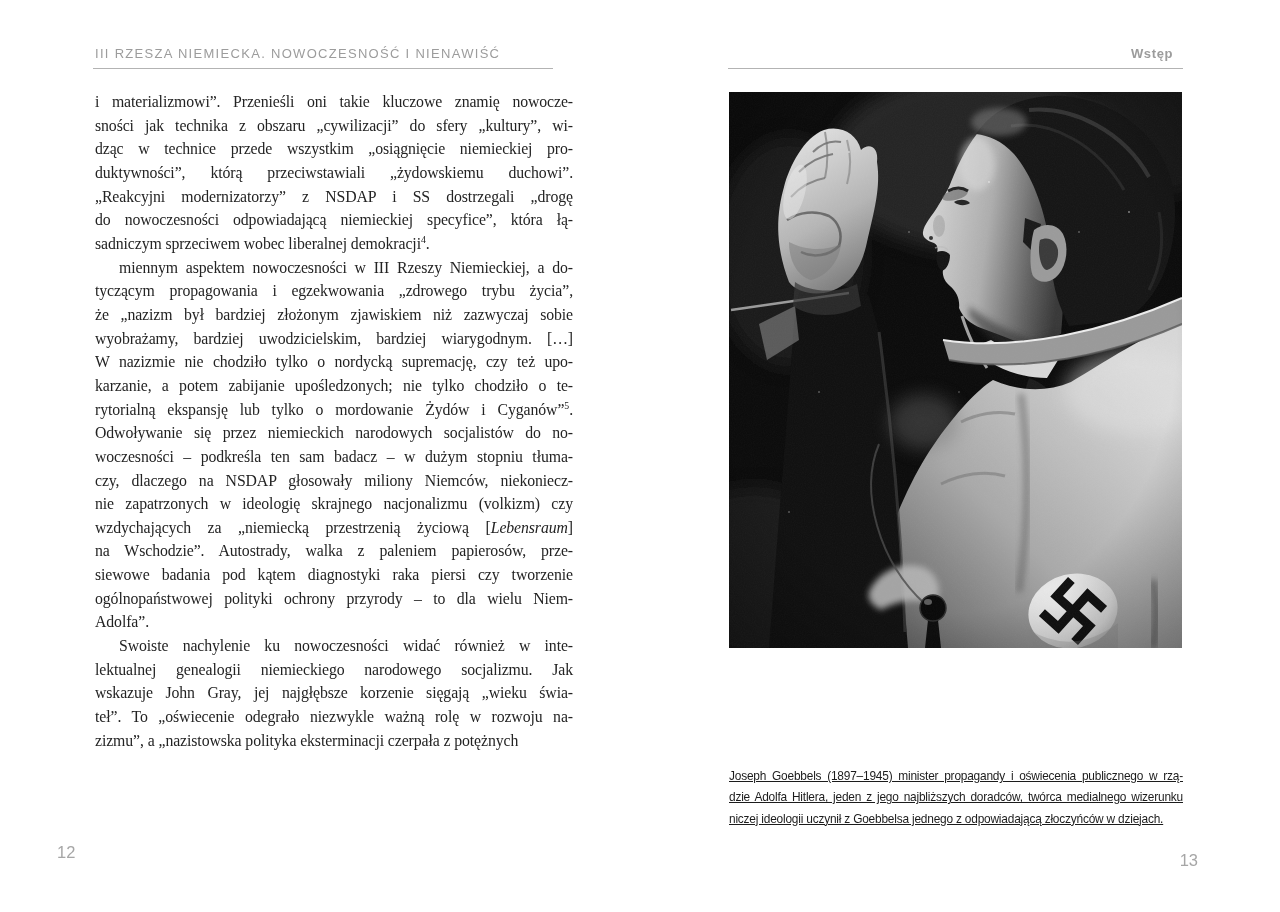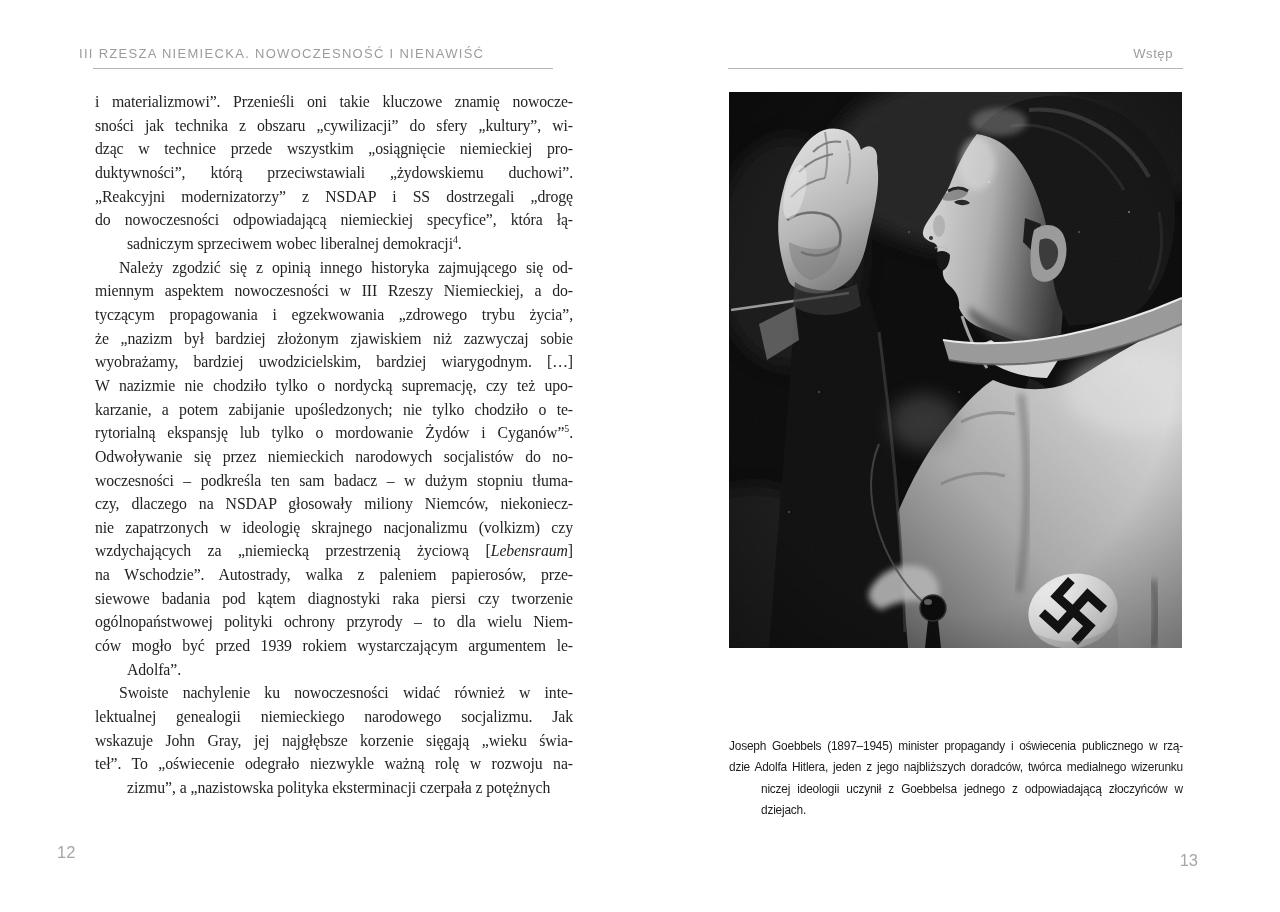--- a/index.html
+++ b/index.html
@@ -11,45 +11,46 @@
     width:1280px;height:912px;position:relative;overflow:hidden;
     background:var(--background);
     font-family:"Liberation Serif","DejaVu Serif",serif;
   }
   .running-header{
     position:absolute;top:46px;
     font-family:"Liberation Sans","DejaVu Sans",sans-serif;
     font-size:13px;letter-spacing:1.3px;color:var(--header_gray);
     white-space:nowrap;
   }
-  #lh{left:79px;}
-  #rh{left:729px;width:444px;text-align:right;letter-spacing:0.6px;}
+  #lh{left:95px;}
+  #rh{left:729px;width:444px;text-align:right;letter-spacing:0.6px;font-weight:bold;}
   .rule{position:absolute;top:68px;height:1px;background:var(--rule);}
   #lrule{left:93px;width:460px;}
   #rrule{left:728px;width:455px;}
 
   #body-col{
     position:absolute;left:95px;top:90px;width:478px;
     font-size:15.8px;line-height:23.65px;color:var(--body_text);
     letter-spacing:-0.1px;
     font-family:Liberation Serif, serif;
   }
   .line{text-align:justify;text-align-last:justify;}
-  .line.last{text-align-last:left;margin-left:32px;}
+  .line.last{text-align-last:left;}
   .para.indent .line:first-child{text-indent:24px;}
   sup{font-size:0.62em;line-height:0;vertical-align:super;}
 
   #photo-frame{position:absolute;left:729px;top:92px;width:453px;height:556px;}
   #photo-frame svg{display:block;width:453px;height:556px;}
 
   #caption{
-    position:absolute;left:729px;top:736px;width:454px;
+    position:absolute;left:729px;top:766px;width:454px;
     font-family:"Liberation Sans","DejaVu Sans",sans-serif;
     font-size:11.9px;line-height:21.3px;color:var(--caption_text);
     letter-spacing:-0.2px;
+    text-decoration:underline;
   }
   .pagenum{
     position:absolute;top:843px;
     font-family:"Liberation Sans","DejaVu Sans",sans-serif;
     font-size:16.5px;color:var(--page_number);text-align:center;
   }
   #pn-left{left:57px;}
   #pn-right{left:1150px;width:48px;text-align:right;margin-top:8px;}
 </style>
 </head>
@@ -67,37 +68,35 @@
       <div class="para">
         <div class="line">i materializmowi”. Przenieśli oni takie kluczowe znamię nowocze-</div>
         <div class="line">sności jak technika z obszaru „cywilizacji” do sfery „kultury”, wi-</div>
         <div class="line">dząc w technice przede wszystkim „osiągnięcie niemieckiej pro-</div>
         <div class="line">duktywności”, którą przeciwstawiali „żydowskiemu duchowi”.</div>
         <div class="line">„Reakcyjni modernizatorzy” z NSDAP i SS dostrzegali „drogę</div>
         <div class="line">do nowoczesności odpowiadającą niemieckiej specyfice”, która łą-</div>
         <div class="line last">sadniczym sprzeciwem wobec liberalnej demokracji<sup>4</sup>.</div>
       </div>
       <div class="para indent">
-        <div class="line">Należy zgodzić się z opinią innego historyka zajmującego się od-</div>
         <div class="line">miennym aspektem nowoczesności w III Rzeszy Niemieckiej, a do-</div>
         <div class="line">tyczącym propagowania i egzekwowania „zdrowego trybu życia”,</div>
         <div class="line">że „nazizm był bardziej złożonym zjawiskiem niż zazwyczaj sobie</div>
         <div class="line">wyobrażamy, bardziej uwodzicielskim, bardziej wiarygodnym. […]</div>
         <div class="line">W nazizmie nie chodziło tylko o nordycką supremację, czy też upo-</div>
         <div class="line">karzanie, a potem zabijanie upośledzonych; nie tylko chodziło o te-</div>
         <div class="line">rytorialną ekspansję lub tylko o mordowanie Żydów i Cyganów”<sup>5</sup>.</div>
         <div class="line">Odwoływanie się przez niemieckich narodowych socjalistów do no-</div>
         <div class="line">woczesności – podkreśla ten sam badacz – w dużym stopniu tłuma-</div>
         <div class="line">czy, dlaczego na NSDAP głosowały miliony Niemców, niekoniecz-</div>
         <div class="line">nie zapatrzonych w ideologię skrajnego nacjonalizmu (volkizm) czy</div>
         <div class="line">wzdychających za „niemiecką przestrzenią życiową [<i>Lebensraum</i>]</div>
         <div class="line">na Wschodzie”. Autostrady, walka z paleniem papierosów, prze-</div>
         <div class="line">siewowe badania pod kątem diagnostyki raka piersi czy tworzenie</div>
         <div class="line">ogólnopaństwowej polityki ochrony przyrody – to dla wielu Niem-</div>
-        <div class="line">ców mogło być przed 1939 rokiem wystarczającym argumentem le-</div>
         <div class="line last">Adolfa”.</div>
       </div>
       <div class="para indent">
         <div class="line">Swoiste nachylenie ku nowoczesności widać również w inte-</div>
         <div class="line">lektualnej genealogii niemieckiego narodowego socjalizmu. Jak</div>
         <div class="line">wskazuje John Gray, jej najgłębsze korzenie sięgają „wieku świa-</div>
         <div class="line">teł”. To „oświecenie odegrało niezwykle ważną rolę w rozwoju na-</div>
         <div class="line last">zizmu”, a „nazistowska polityka eksterminacji czerpała z potężnych</div>
       </div>
     </div>

